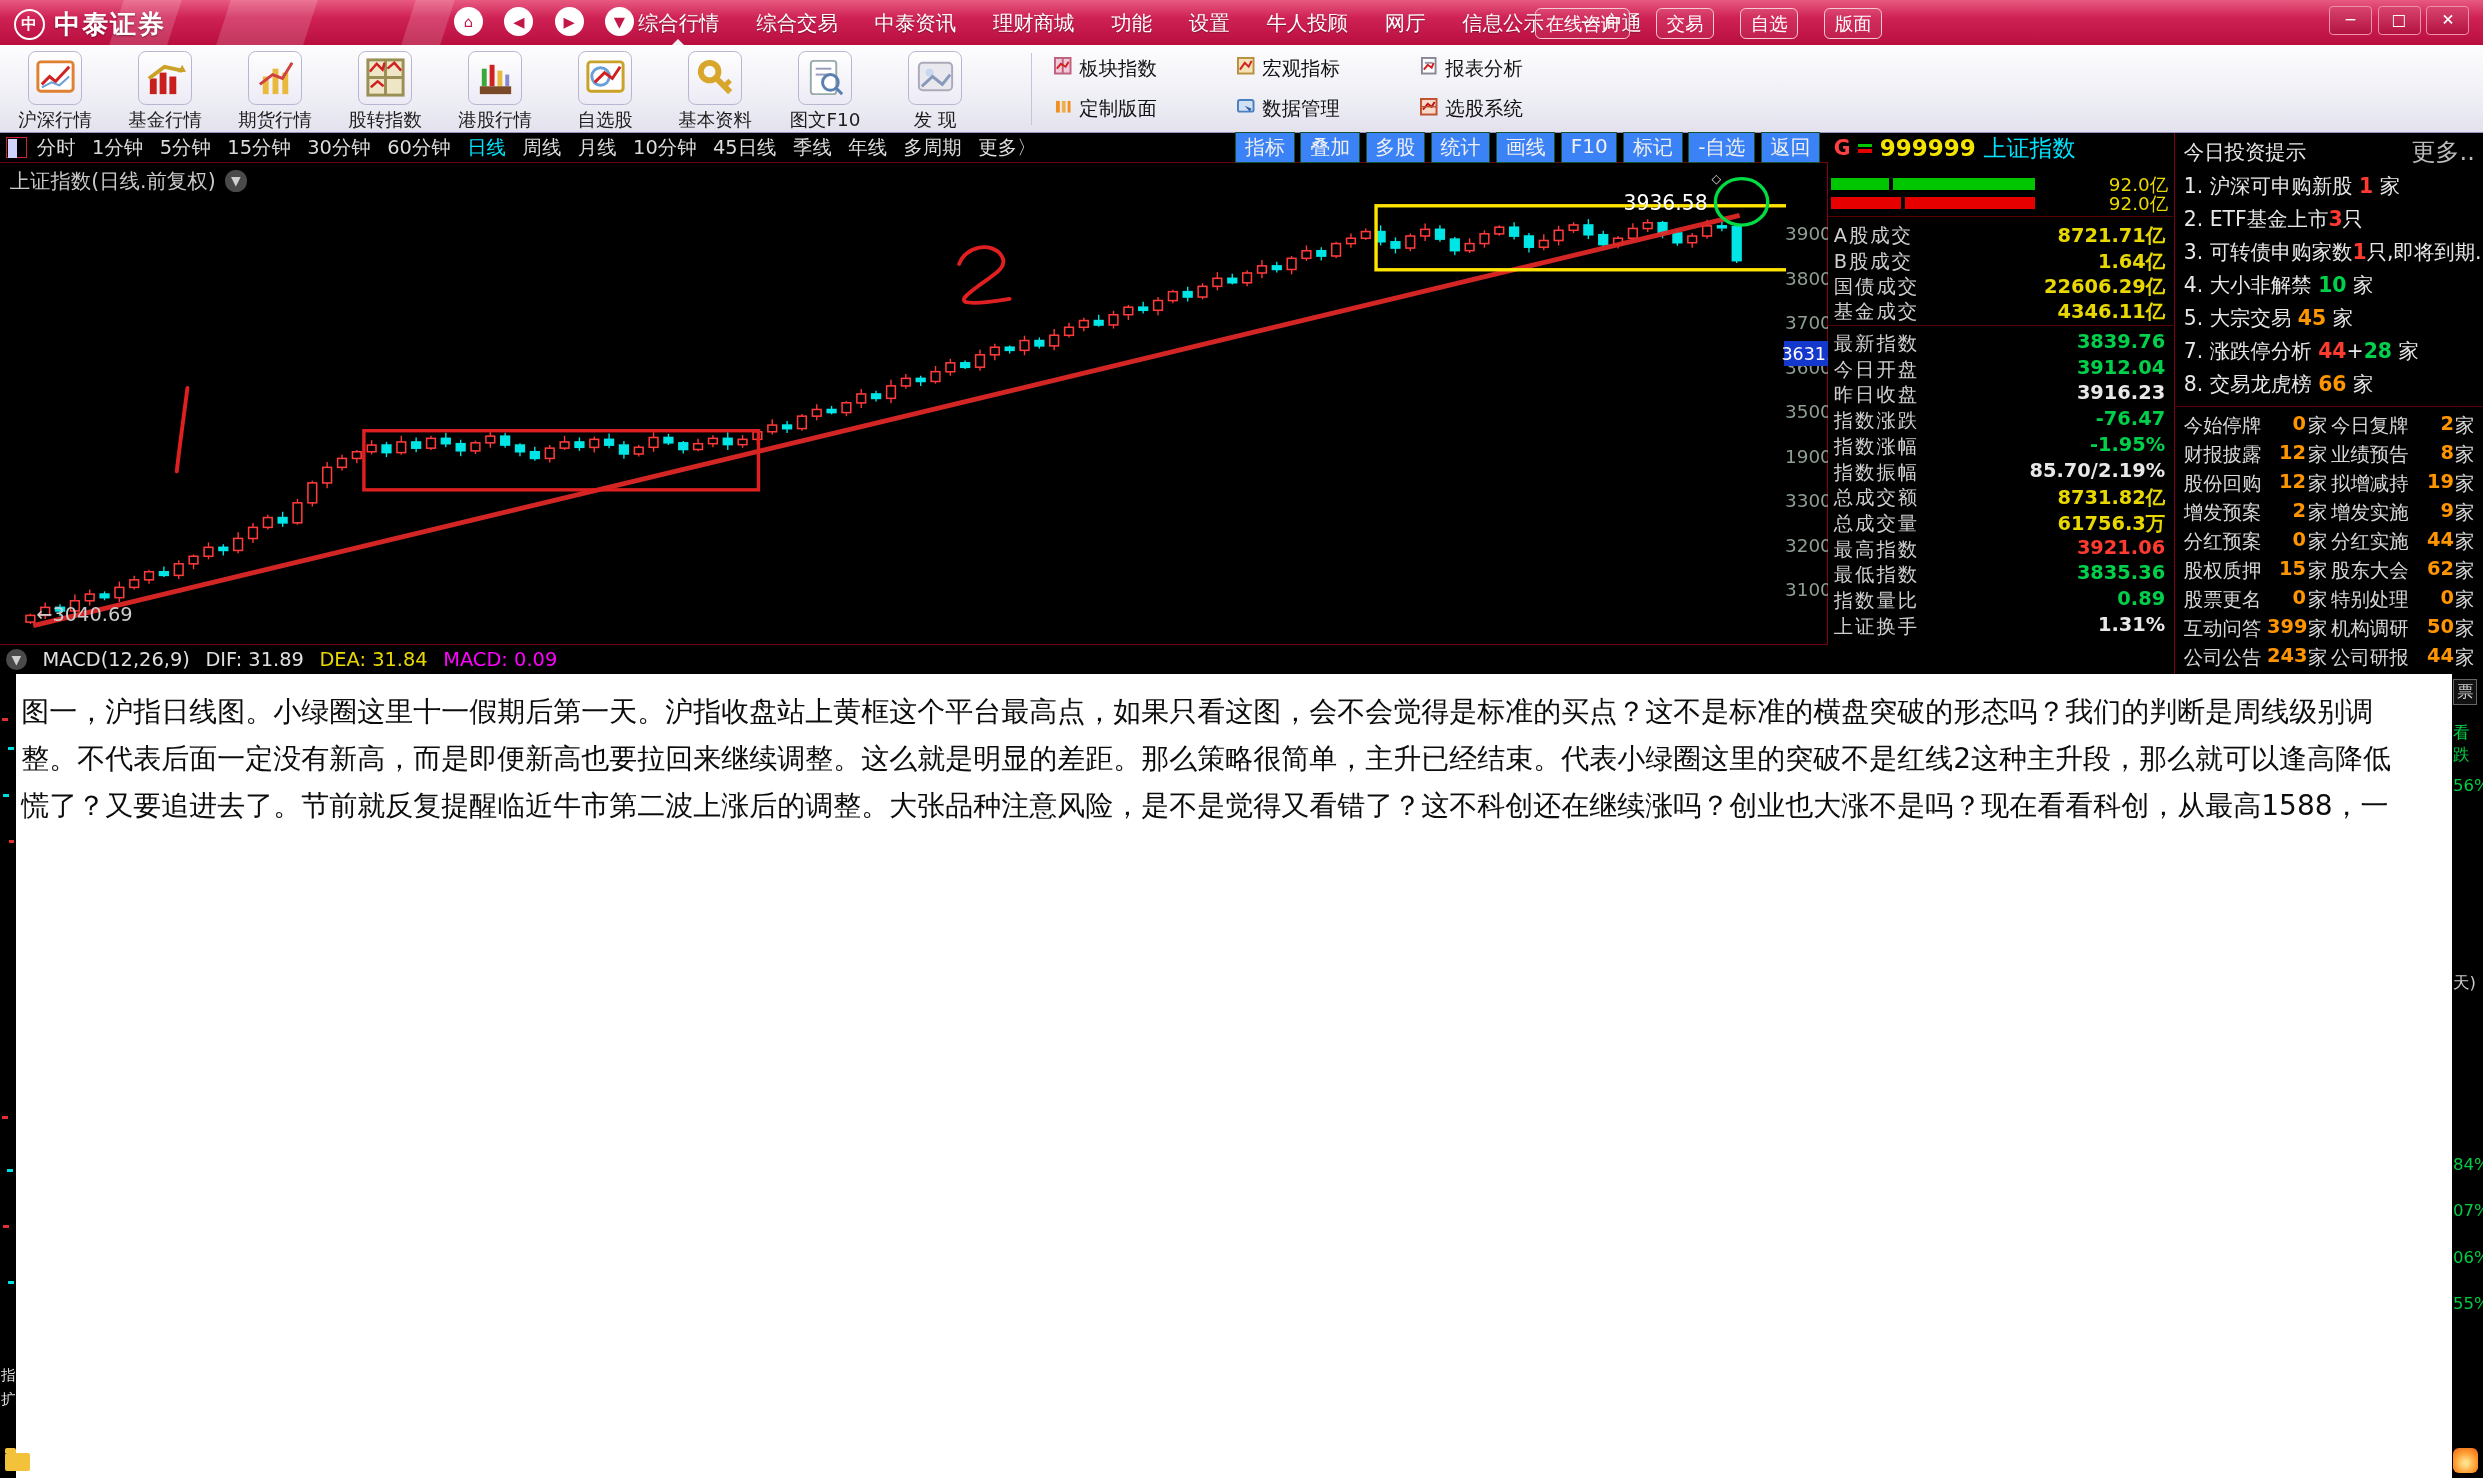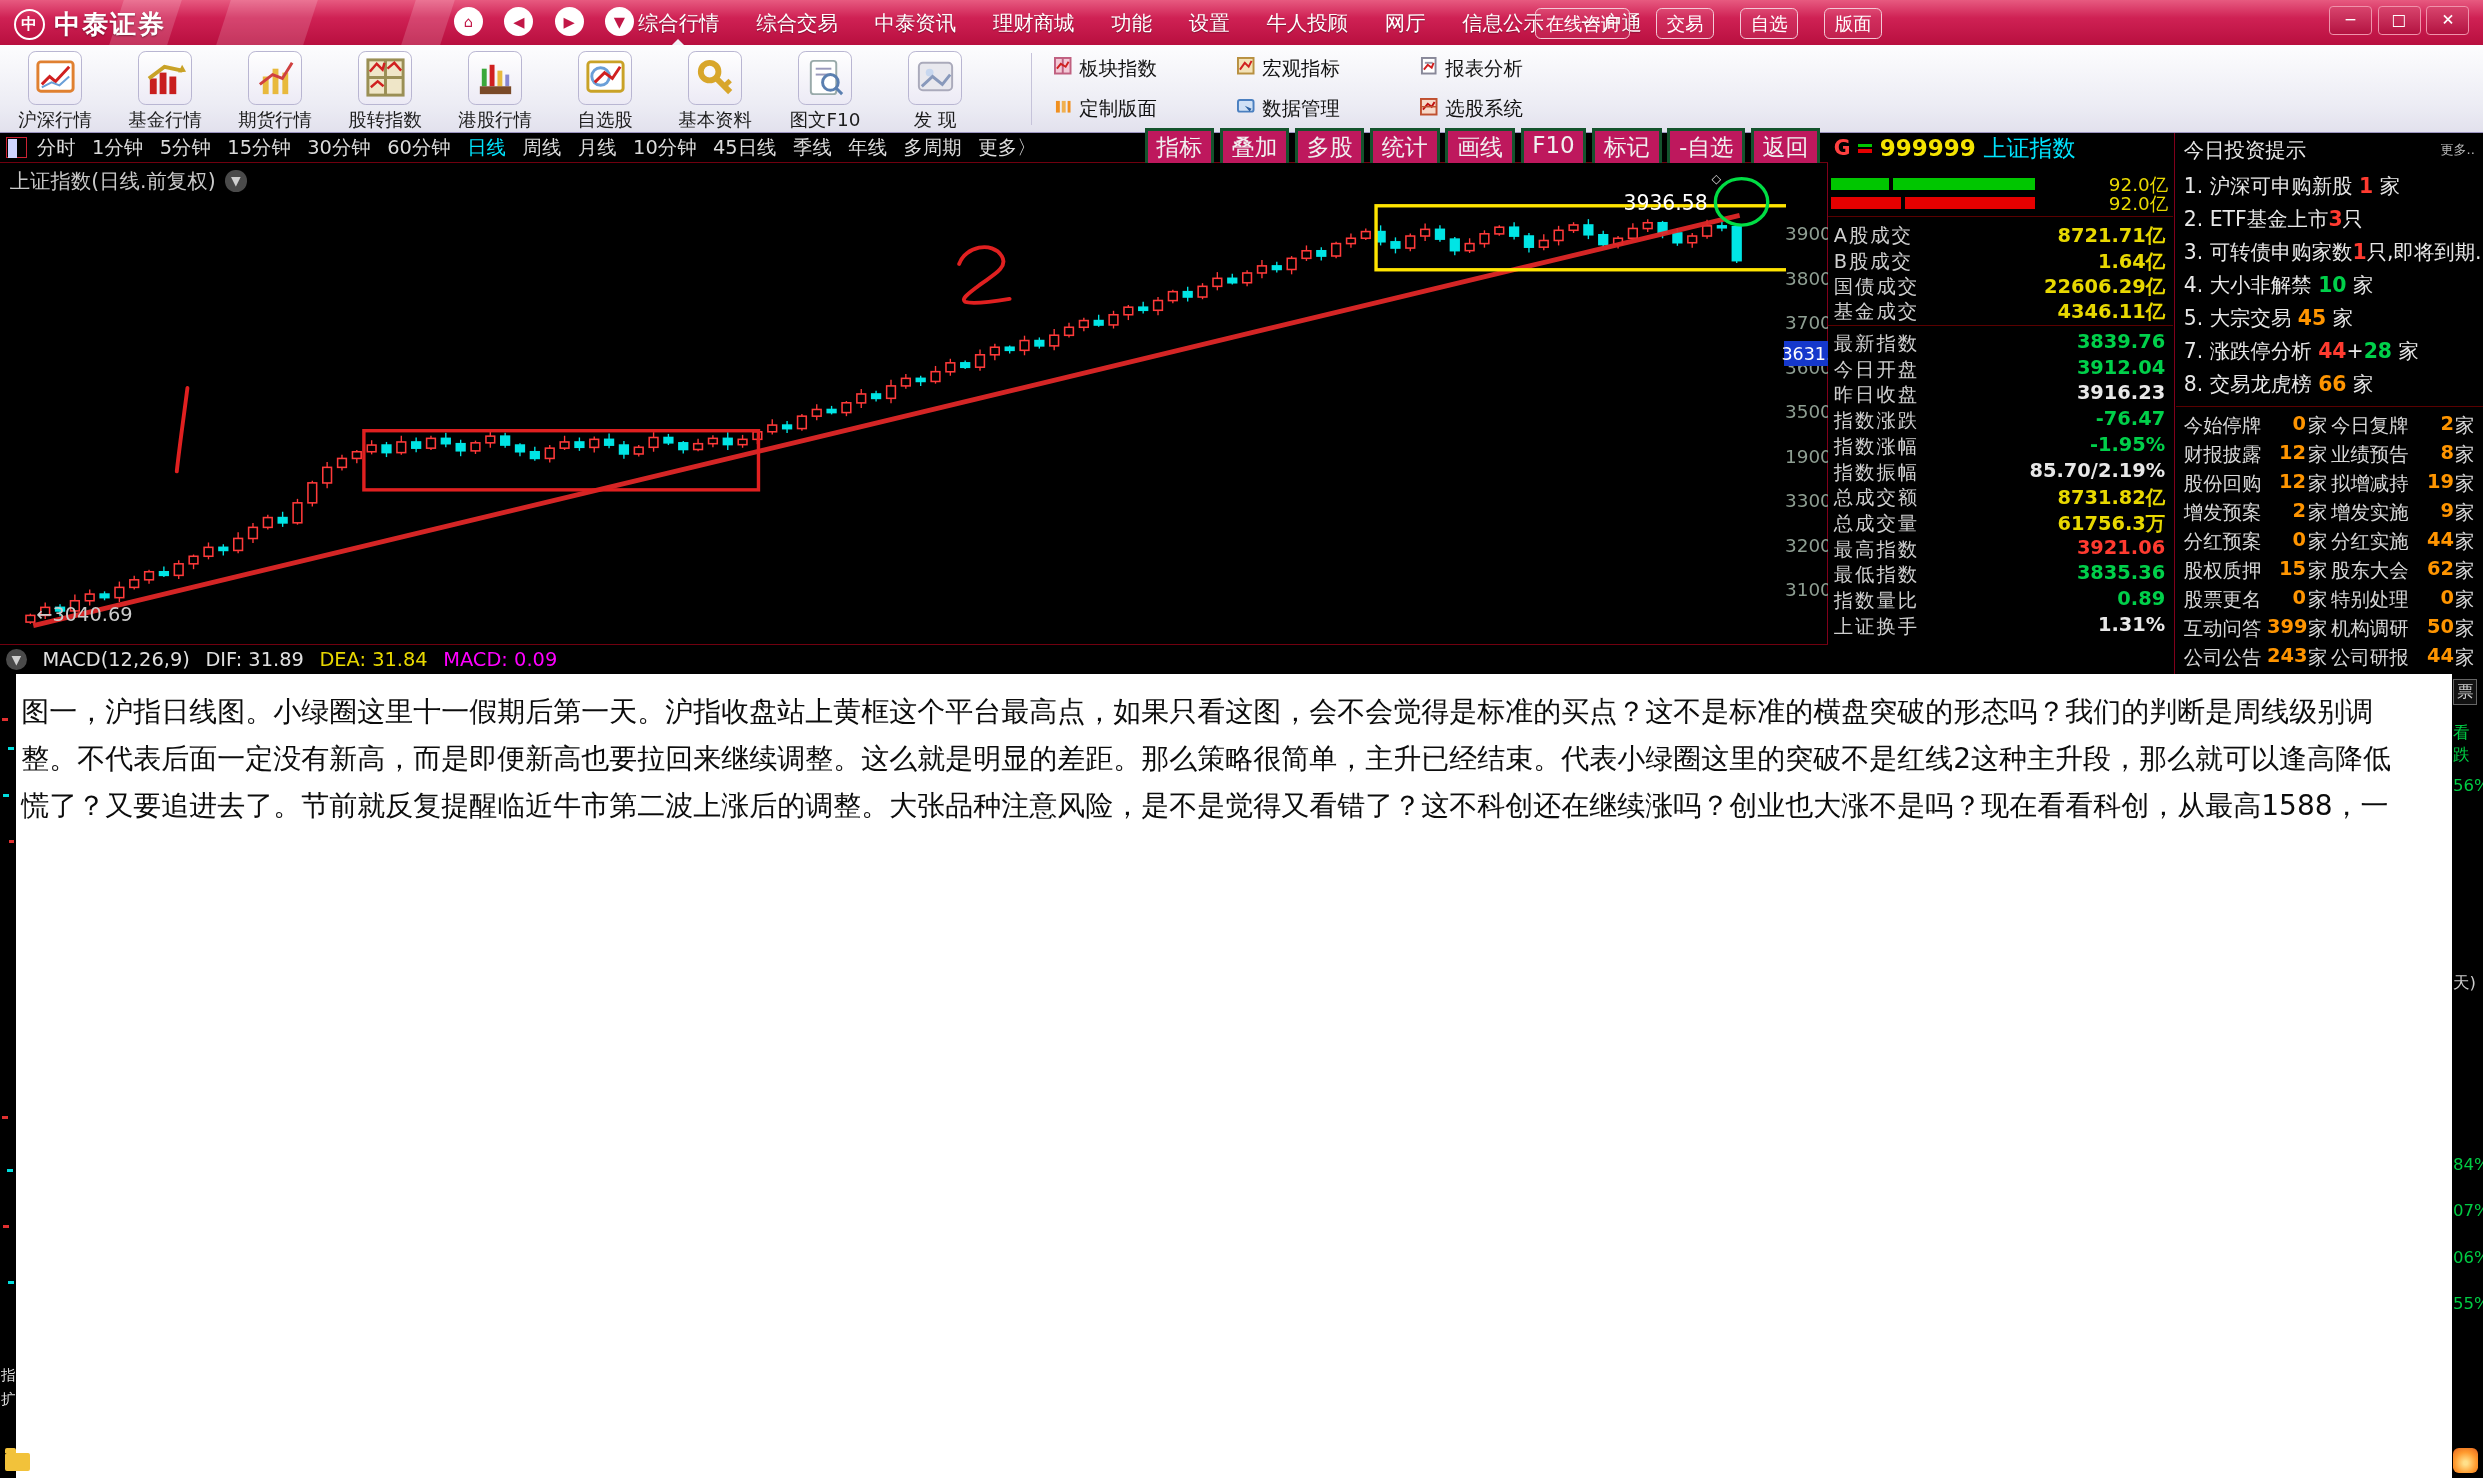--- a/index.html
+++ b/index.html
@@ -40,21 +40,21 @@
   .smalllabel{font-size:19.4px;color:#111;white-space:nowrap;}
 
   
   .periodbar{position:absolute;left:0;top:133px;width:1828px;height:30px;background:#000;
     border-bottom:1px solid #70000f;display:flex;align-items:center;}
   .grid-icon{width:21.3px;height:21.3px;border:1px solid #c23;margin:0 9.7px 0 5.8px;display:flex;}
   .grid-icon span{width:9.7px;height:19.4px;background:#cfd4ff;margin:1px 0 0 1px;}
   .tab{color:#dcdcdc;font-size:19.4px;margin-right:16.5px;cursor:pointer;white-space:nowrap;}
   .tab.active{color:#00e5ff;}
   .rbtns{margin-left:auto;display:flex;gap:5.8px;margin-right:7.8px;}
-  .rbtn{border:3px solid #14532d;color:#f0f0f0;font-size:23px;padding:1px 8.7px;cursor:pointer;background:#be185d;white-space:nowrap;}
+  .rbtn{border:1px solid #14532d;color:#f0f0f0;font-size:20px;padding:1px 8.7px;cursor:pointer;background:#3b82f6;white-space:nowrap;}
 
   
   .chart-region{position:absolute;left:0;top:163px;width:1828px;height:511px;background:#000;border-right:1.9px solid #80001a;}
   .chart-title{position:absolute;left:9.7px;top:3.9px;color:#c9c9c9;font-size:20.4px;display:flex;align-items:center;gap:9.7px;}
   .chev-circ{width:21.3px;height:21.3px;border-radius:50%;background:#4a4a4a;color:#cfcfcf;font-size:12.6px;display:flex;align-items:center;justify-content:center;cursor:pointer;}
   .axis-label{position:absolute;left:1785px;width:41px;text-align:right;color:#8e9e92;font-size:18.4px;}
   .price-tag{position:absolute;left:1784px;width:56px;height:25px;background:#1538cc;color:#fff;font-size:17.5px;
     display:flex;align-items:center;justify-content:center;}
   .macd-row{position:absolute;left:0;top:481px;width:1828px;height:30px;background:#000;border-top:1px solid #70000f;
     display:flex;align-items:center;gap:15.5px;padding-left:5.8px;font-size:19.4px;}
@@ -64,21 +64,21 @@
   .qbar{position:absolute;height:11.6px;}
   .qbar-val{position:absolute;color:#e8d800;font-size:18.4px;right:5.8px;}
   .qrow{position:absolute;left:0;width:345px;height:25px;font-size:19.4px;}
   .qrow .ql{position:absolute;left:5.8px;color:#cfcfcf;letter-spacing:1.9px;}
   .qrow .qv{position:absolute;right:7.8px;font-weight:bold;}
   .qdiv{position:absolute;left:0;width:345px;height:1px;background:#5a0000;}
 
   .tips-panel{position:absolute;left:2176px;top:133px;width:308px;height:541px;background:#000;}
   .tips-head{position:absolute;left:7.8px;top:2.9px;width:291px;display:flex;justify-content:space-between;align-items:center;}
   .tips-title{color:#e8e8e8;font-size:20.4px;}
-  .tips-more{color:#bbb;font-size:13px;cursor:pointer;}
+  .tips-more{color:#bbb;font-size:24px;cursor:pointer;}
   .tip-item{position:absolute;left:7.8px;font-size:20.4px;color:#e4e4e4;white-space:nowrap;cursor:pointer;}
   .tgrid-row{position:absolute;left:0;width:308px;font-size:19.4px;white-space:nowrap;cursor:pointer;}
 
   
   .overlay{position:absolute;left:15.5px;top:674px;width:2436px;height:804px;background:#ffffff;z-index:5;padding:13.6px 3.9px 0 5.8px;}
   .aline{white-space:nowrap;font-size:28px;color:#0c0c0c;line-height:47px;letter-spacing:0px;}
 
   
   .lfrag{position:absolute;z-index:4;}
   .folder{position:absolute;left:4.9px;top:1453px;width:25px;height:17.5px;background:#f2c23a;border-radius:1.9px;z-index:6;}

